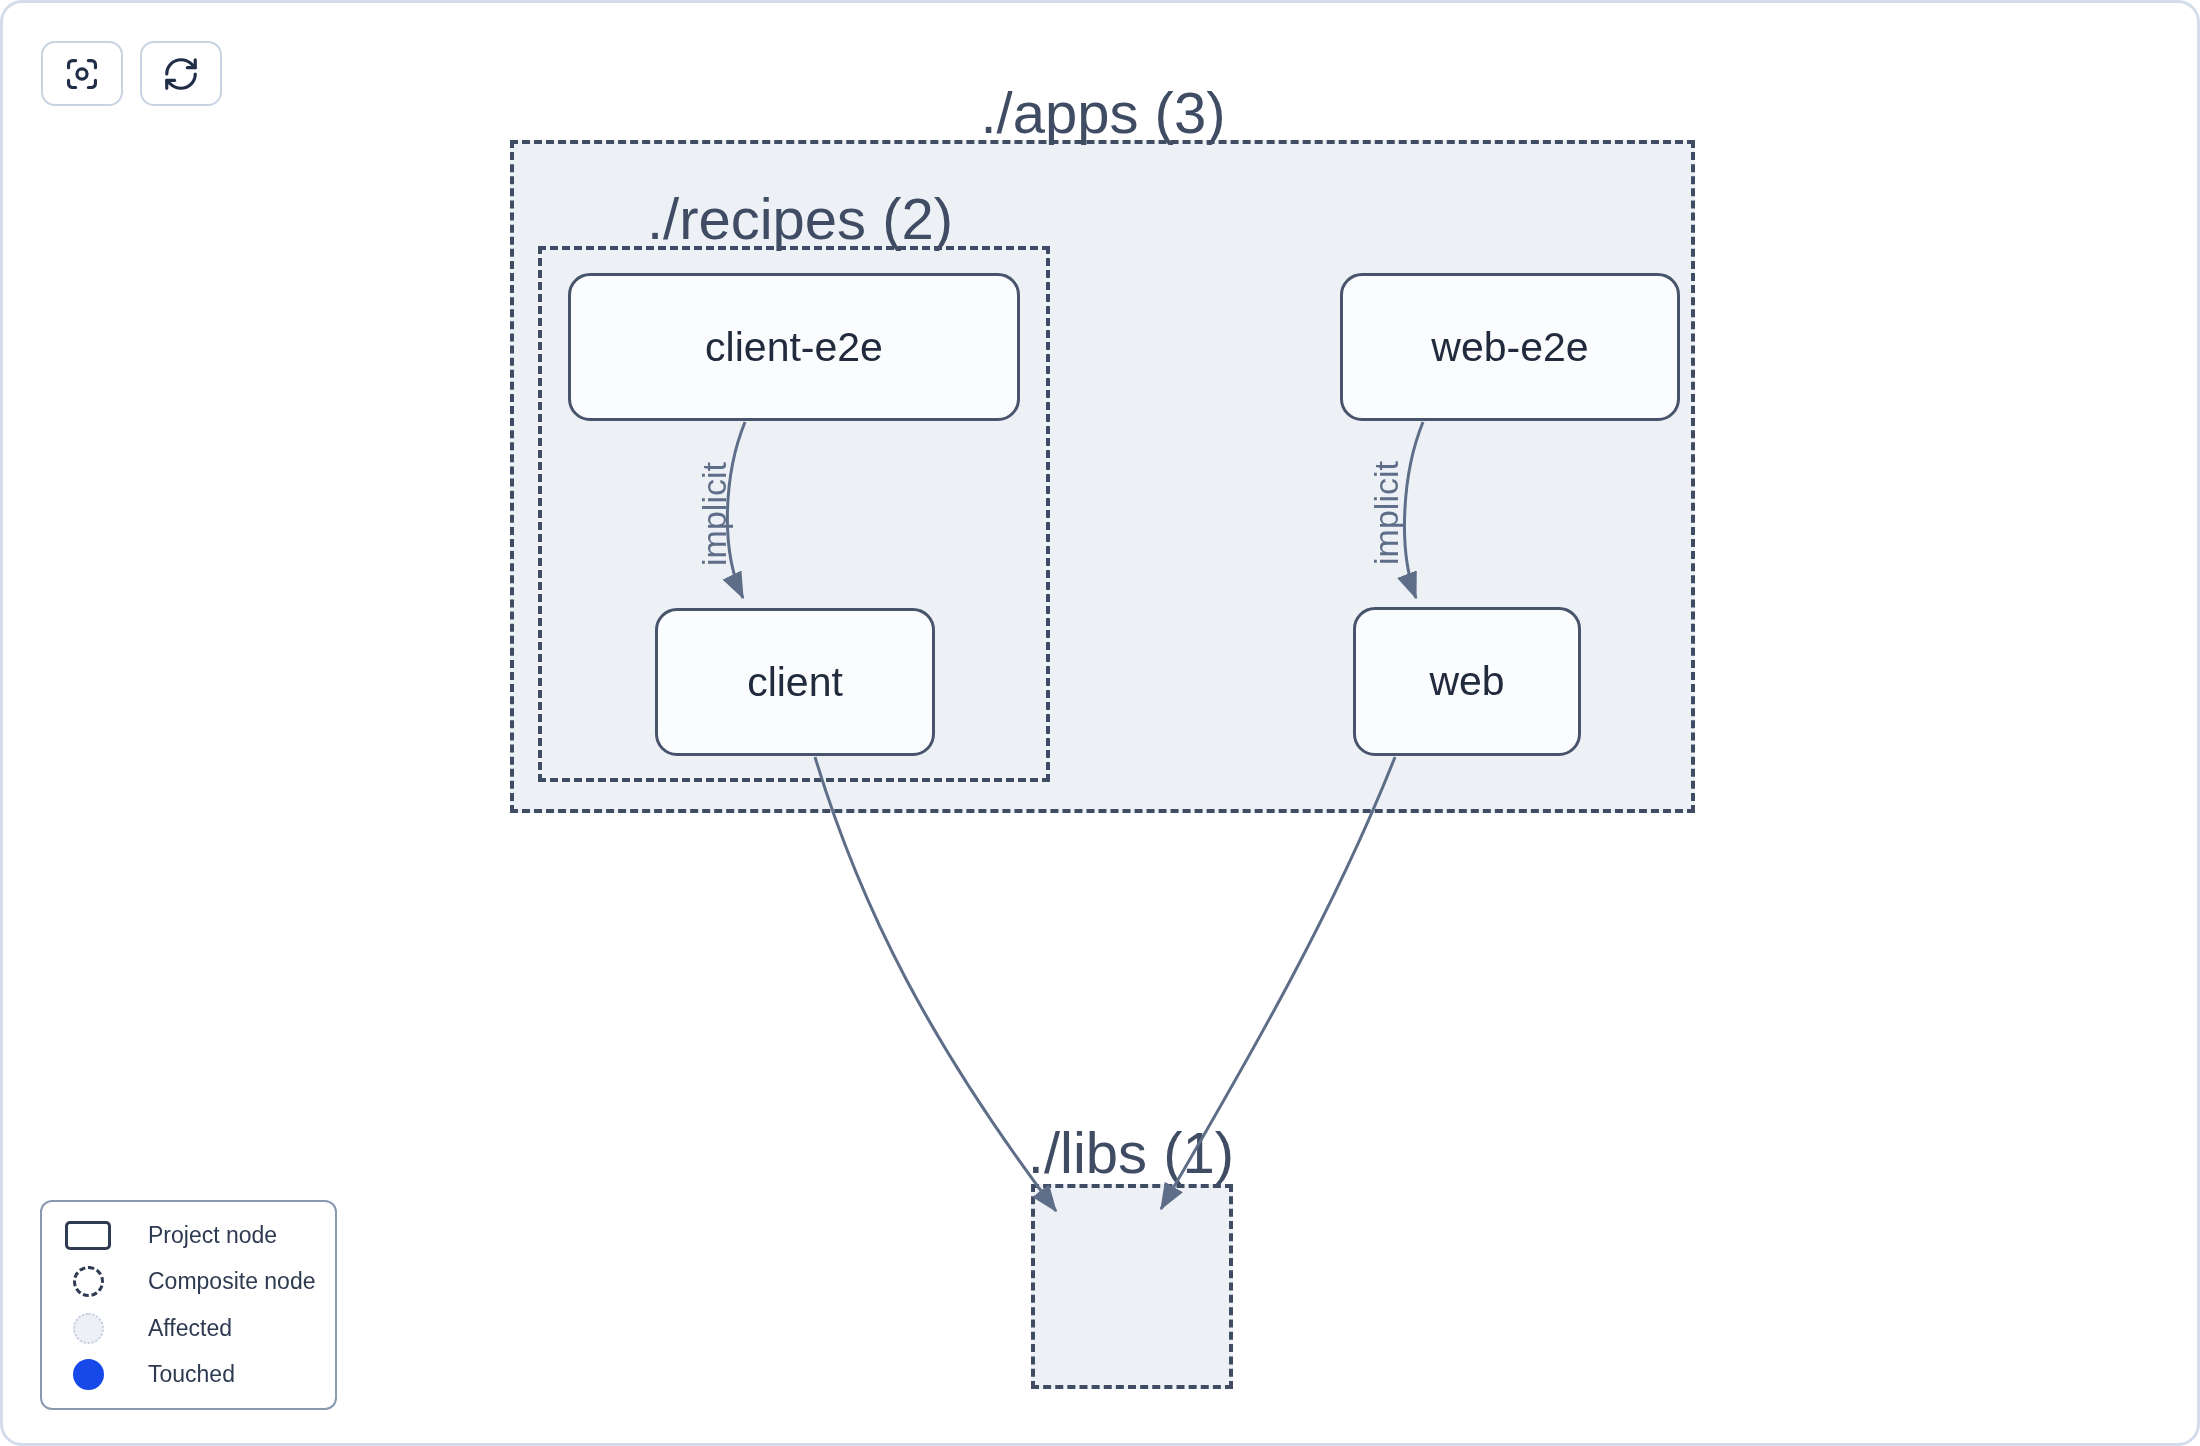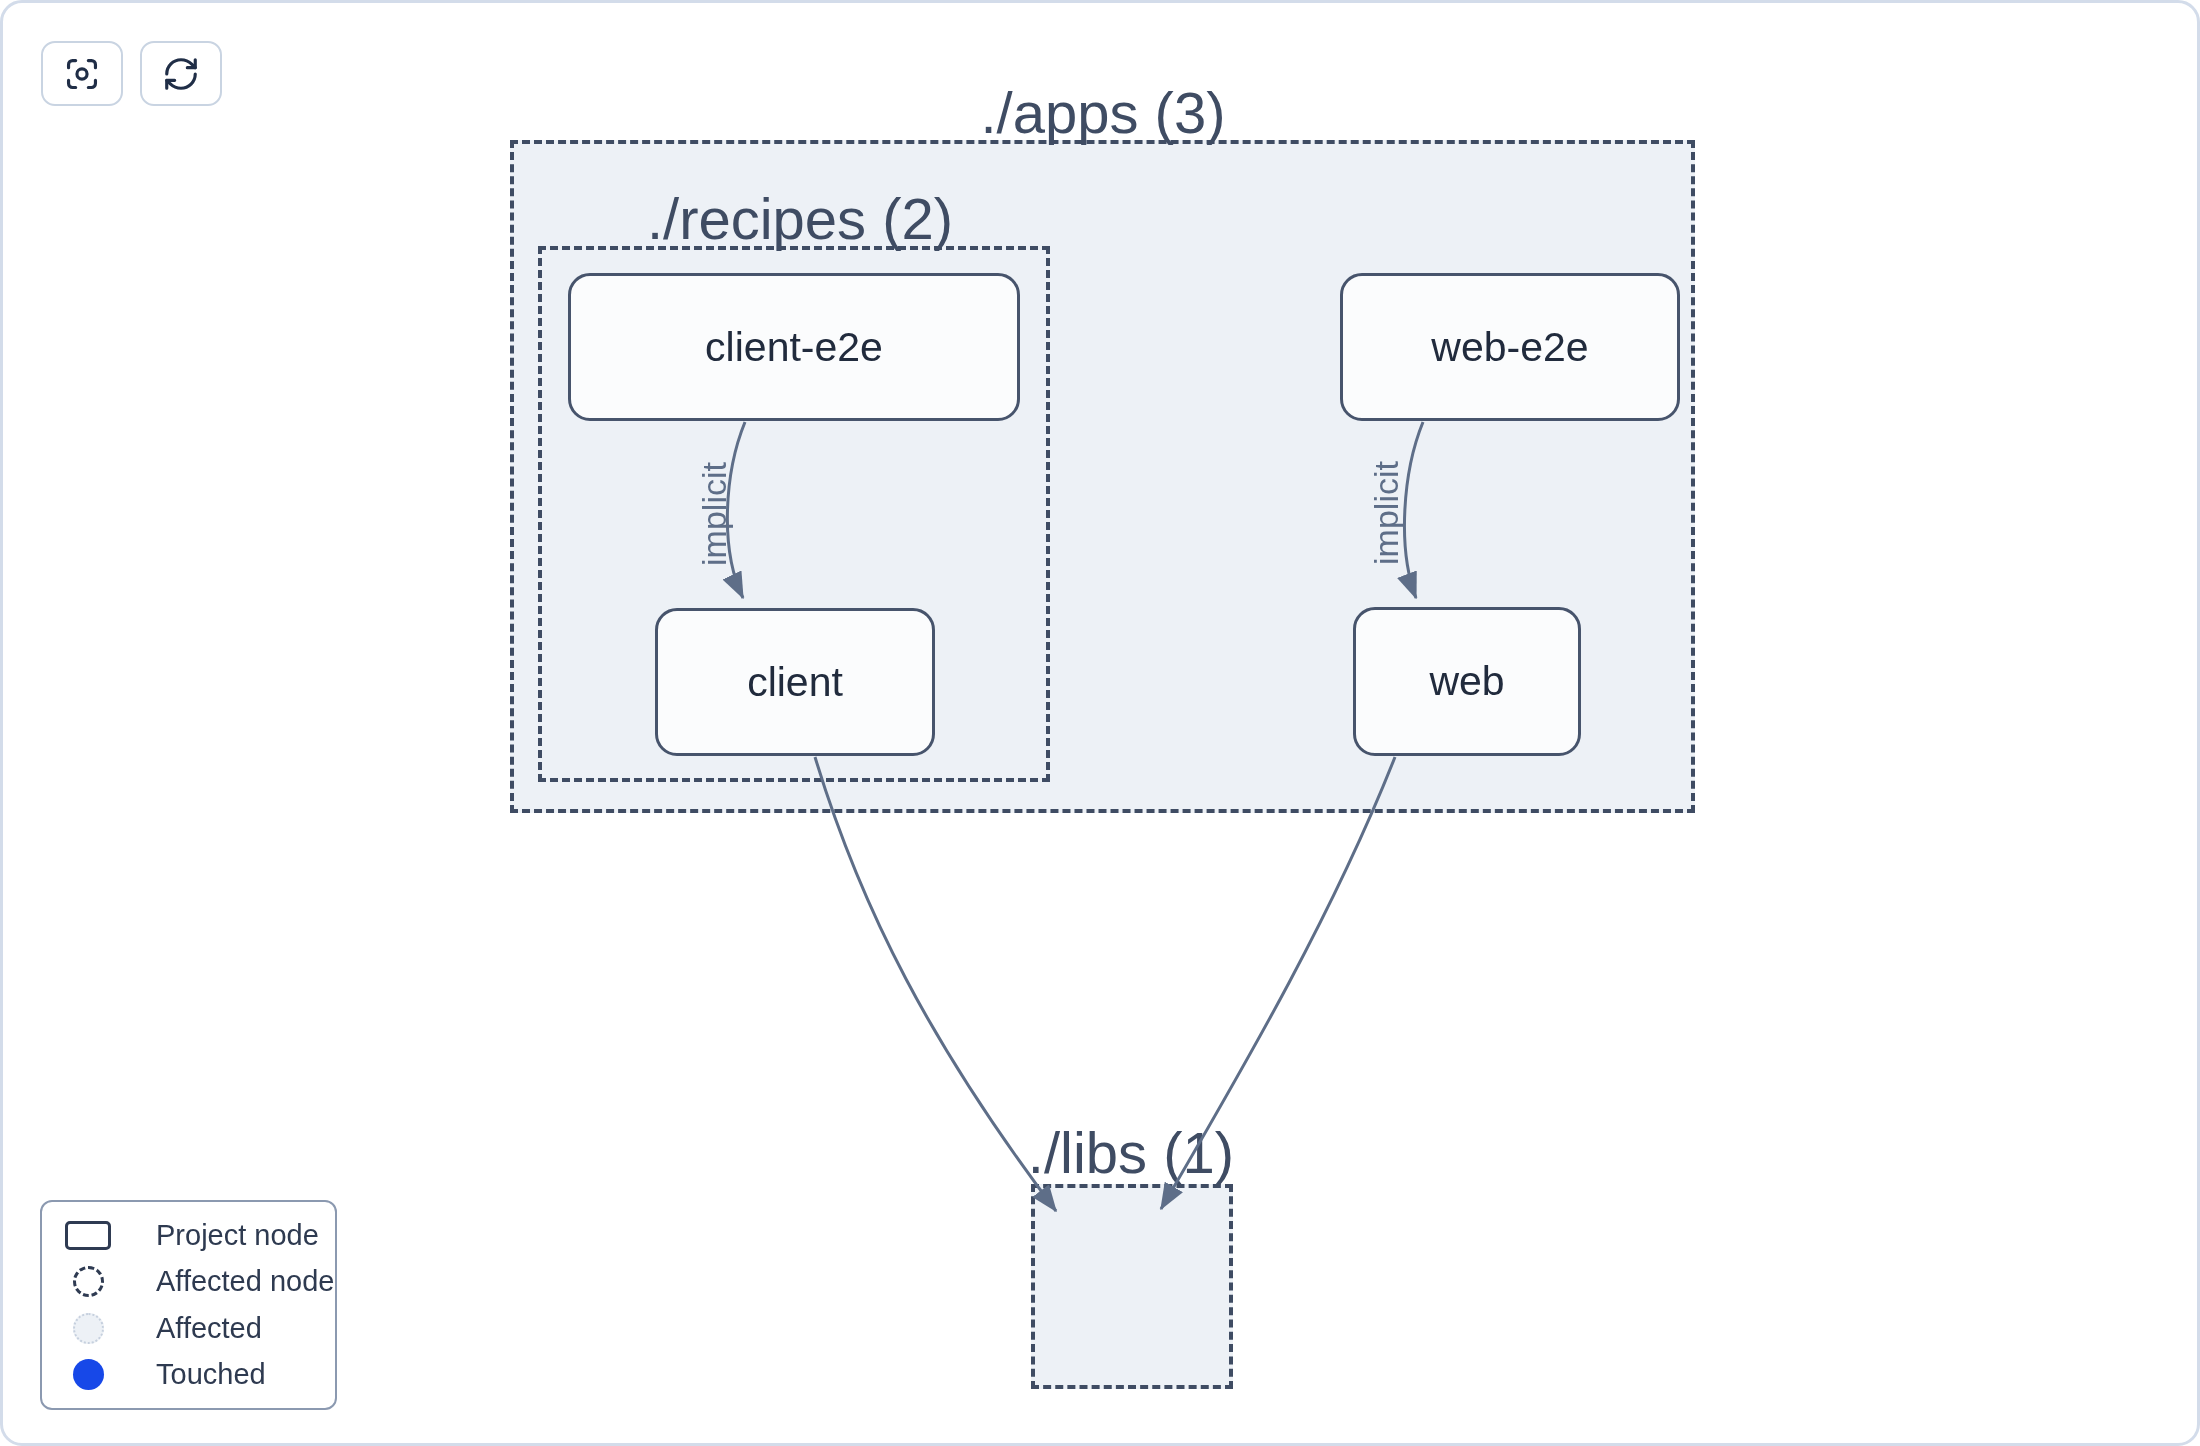--- a/index.html
+++ b/index.html
@@ -37,21 +37,21 @@
   .edge-path{stroke:var(--edge);stroke-width:3;fill:none;}
   .edge-arrow{fill:var(--edge);}
   .edge-label{fill:var(--edge);font-size:34px;font-family:"Liberation Sans",sans-serif;}
 
   
   .legend{position:absolute;left:37px;top:1197px;width:297px;height:210px;background:#fff;
           border:2px solid var(--legend-border);border-radius:12px;padding:10px 14px;
           display:flex;flex-direction:column;justify-content:space-around;}
   .legend-row{display:flex;align-items:center;height:46px;}
   .legend-swatch-col{width:64px;display:flex;align-items:center;justify-content:center;flex:0 0 64px;}
-  .legend-label{font-size:29px;color:var(--legend-text);margin-left:36px;white-space:nowrap;}
+  .legend-label{font-size:23px;color:var(--legend-text);margin-left:28px;white-space:nowrap;}
   .sw-project{width:46px;height:29px;border:3px solid #2f3b52;border-radius:5px;background:#fff;}
   .sw-composite{width:31px;height:31px;border:3px dashed #2f3b52;border-radius:50%;}
   .sw-affected{width:31px;height:31px;border:2px dotted var(--affected-border);border-radius:50%;background:var(--affected-fill);}
   .sw-touched{width:31px;height:31px;border-radius:50%;background:var(--touched-legend-dot);}
 </style>
 </head>
 <body>
 
 <div class="canvas">
 
@@ -108,21 +108,21 @@
     <div class="legend-row">
       <span class="legend-swatch-col">
           <span class="sw-project"></span>
         </span>
       <span class="legend-label">Project node</span>
     </div>
     <div class="legend-row">
       <span class="legend-swatch-col">
           <span class="sw-composite"></span>
         </span>
-      <span class="legend-label">Affected node</span>
+      <span class="legend-label">Composite node</span>
     </div>
     <div class="legend-row">
       <span class="legend-swatch-col">
           <span class="sw-affected"></span>
         </span>
       <span class="legend-label">Affected</span>
     </div>
     <div class="legend-row">
       <span class="legend-swatch-col">
           <span class="sw-touched"></span>

